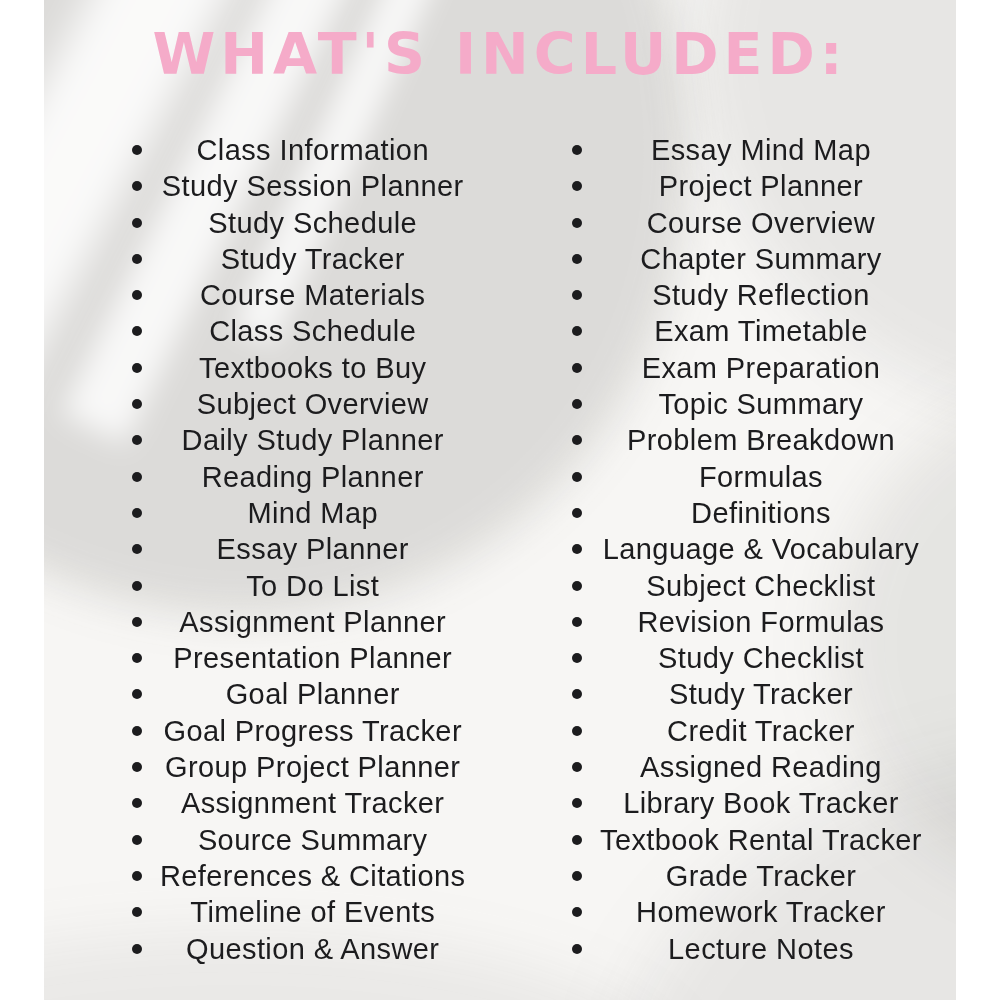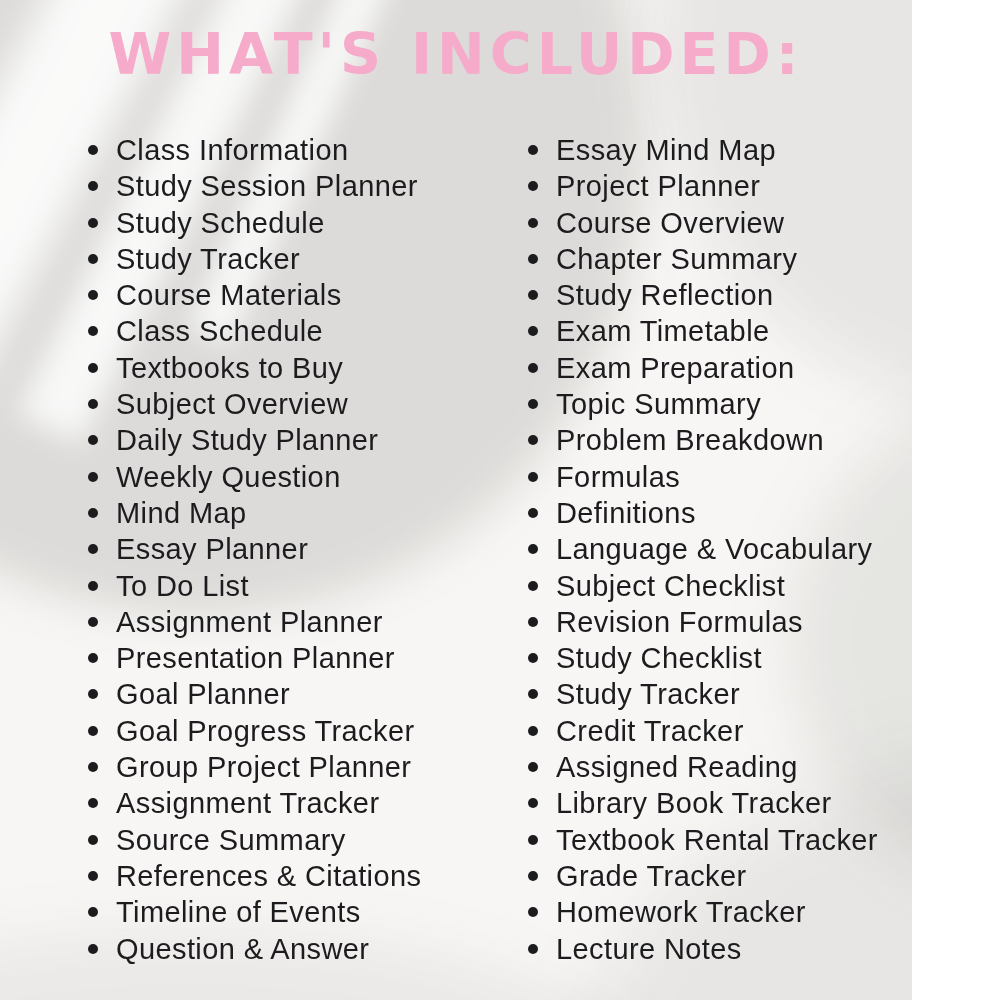--- a/index.html
+++ b/index.html
@@ -6,20 +6,21 @@
     margin: 0;
     padding: 0;
   }
   .page {
     position: relative;
     width: 912px;
     height: 1000px;
     background: #f7f6f4;
     overflow: hidden;
     font-family: "Liberation Sans", sans-serif;
+    margin-left: 44px;
   }
 
   
   .bg-layer { position: absolute; pointer-events: none; }
   .shadow-topleft {
     left: -320px; top: -420px;
     width: 950px; height: 1050px;
     background: rgba(80, 78, 76, 0.16);
     border-radius: 50%;
     transform: rotate(-32deg);
@@ -112,20 +113,21 @@
     font-size: 29px;
     line-height: 36.3px;
     letter-spacing: 0.4px;
   }
   ul.col-left  { left: 88px;  }
   ul.col-right { left: 528px; }
   ul.included li {
     position: relative;
     padding-left: 28px;
     white-space: nowrap;
+    text-align: center;
   }
   ul.included li::before {
     content: "";
     position: absolute;
     left: 0;
     top: 13px;
     width: 10px;
     height: 10px;
     border-radius: 50%;
     background: #1c1c1e;
@@ -151,21 +153,21 @@
     <ul class="included col-left">
         <li>Class Information</li>
         <li>Study Session Planner</li>
         <li>Study Schedule</li>
         <li>Study Tracker</li>
         <li>Course Materials</li>
         <li>Class Schedule</li>
         <li>Textbooks to Buy</li>
         <li>Subject Overview</li>
         <li>Daily Study Planner</li>
-        <li>Weekly Question</li>
+        <li>Reading Planner</li>
         <li>Mind Map</li>
         <li>Essay Planner</li>
         <li>To Do List</li>
         <li>Assignment Planner</li>
         <li>Presentation Planner</li>
         <li>Goal Planner</li>
         <li>Goal Progress Tracker</li>
         <li>Group Project Planner</li>
         <li>Assignment Tracker</li>
         <li>Source Summary</li>

